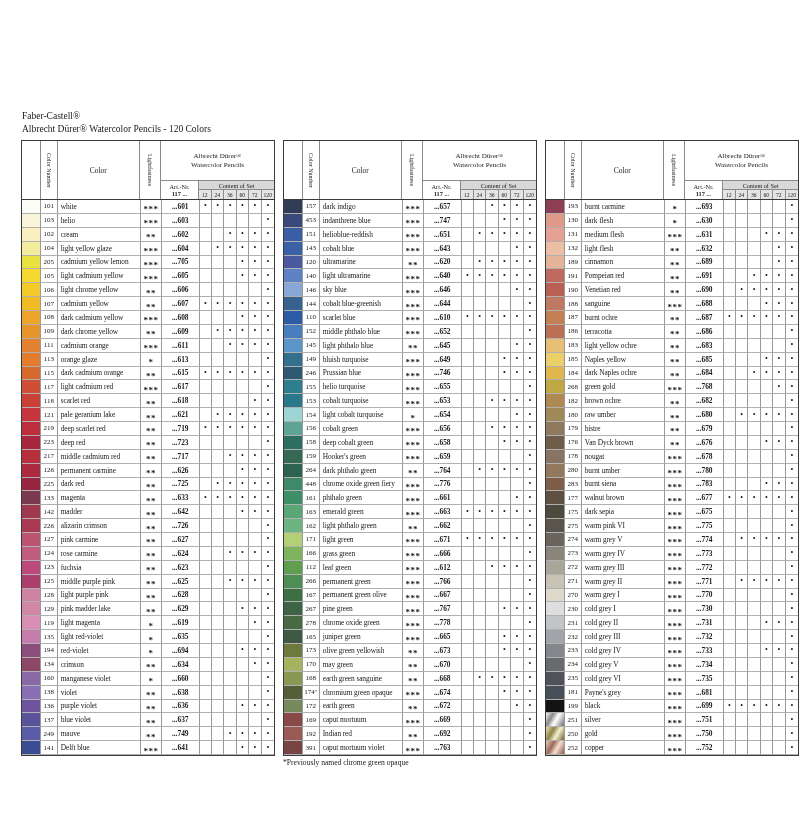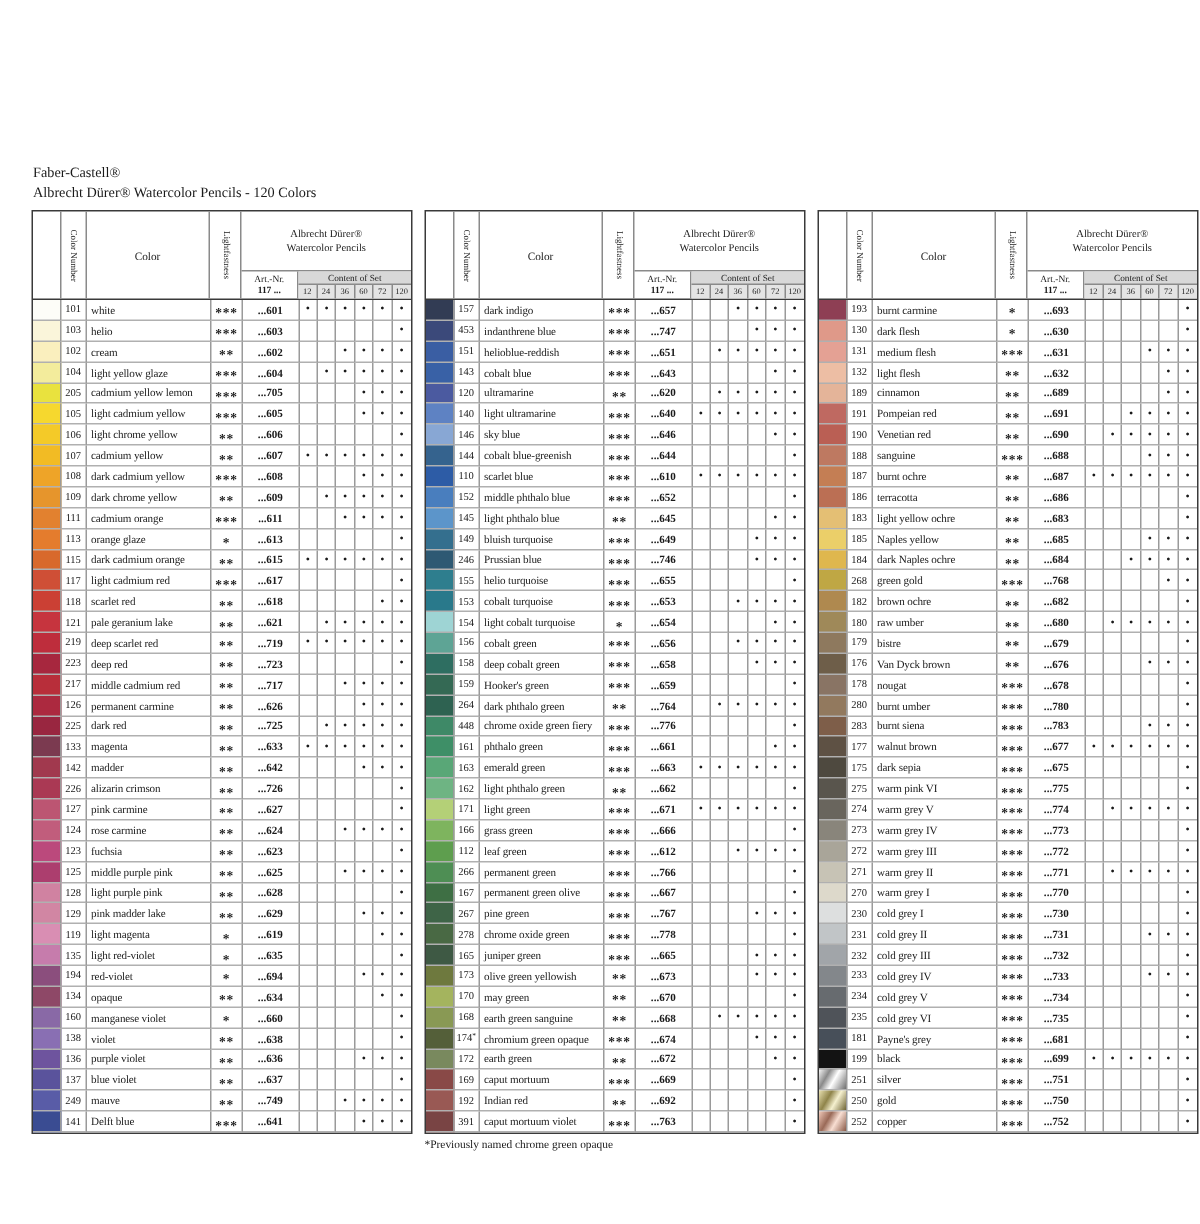--- a/index.html
+++ b/index.html
@@ -576,21 +576,21 @@
             <div class="cell c-set"></div>
             <div class="cell c-set"></div>
             <div class="cell c-set"></div>
             <div class="cell c-set">•</div>
             <div class="cell c-set">•</div>
             <div class="cell c-set">•</div>
           </div>
           <div class="trow">
             <div class="cell c-swatch" style="background: rgb(142, 72, 103);"></div>
             <div class="cell c-num">134</div>
-            <div class="cell c-name">opaque</div>
+            <div class="cell c-name">crimson</div>
             <div class="cell c-lf">
               <span>**</span>
             </div>
             <div class="cell c-art">...634</div>
             <div class="cell c-set"></div>
             <div class="cell c-set"></div>
             <div class="cell c-set"></div>
             <div class="cell c-set"></div>
             <div class="cell c-set">•</div>
             <div class="cell c-set">•</div>

